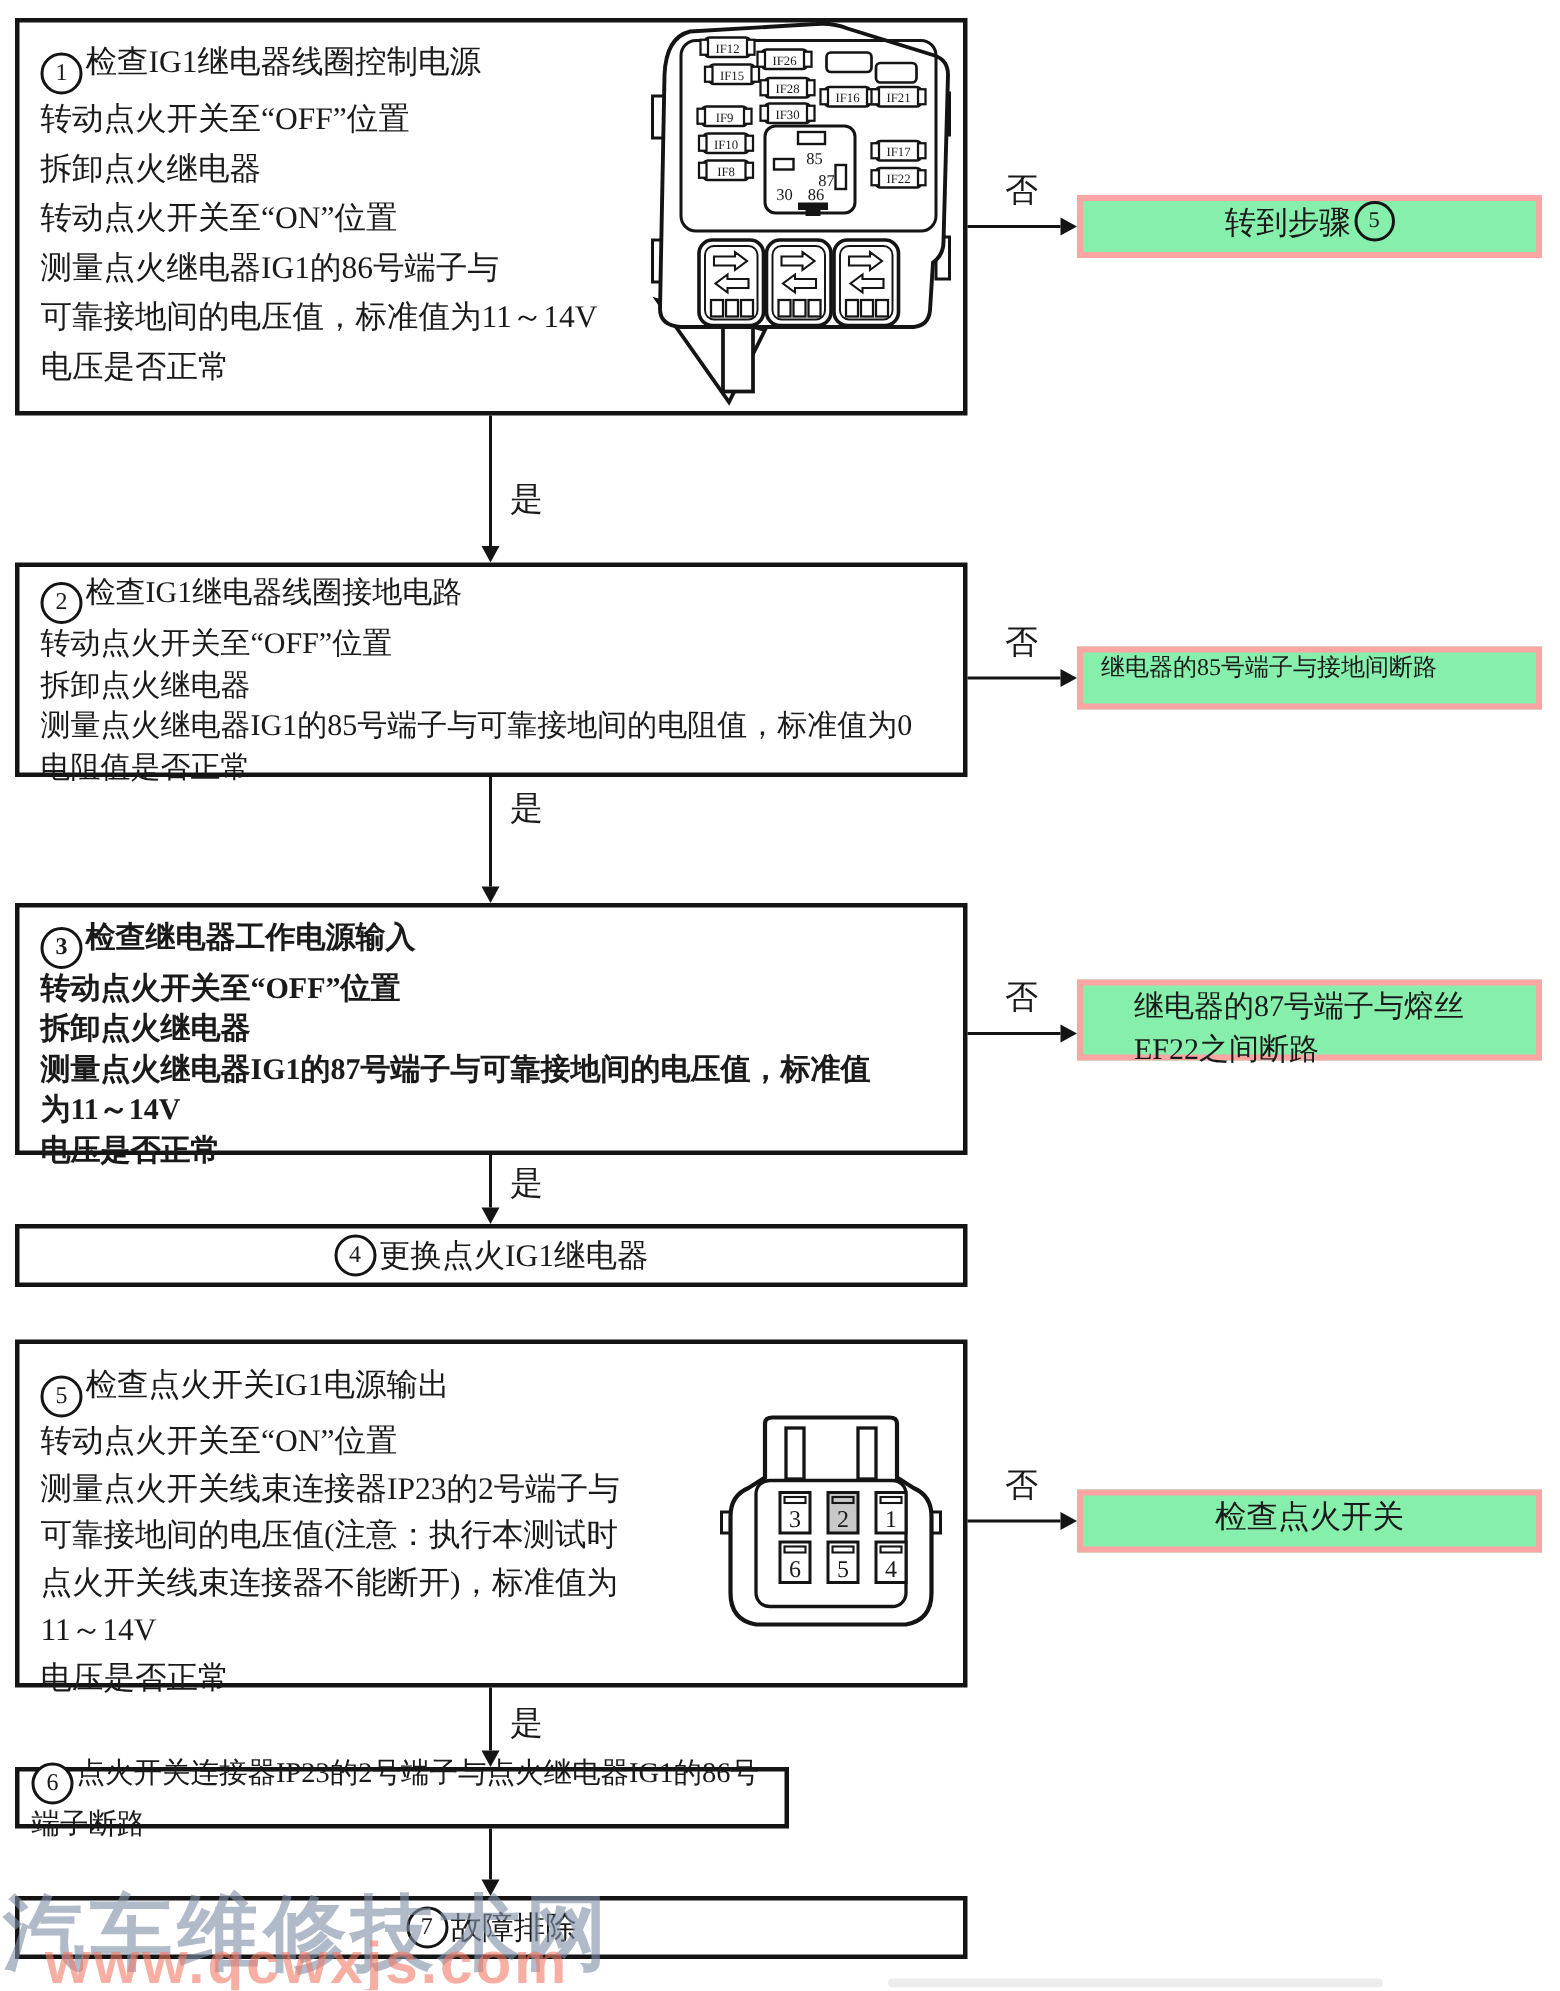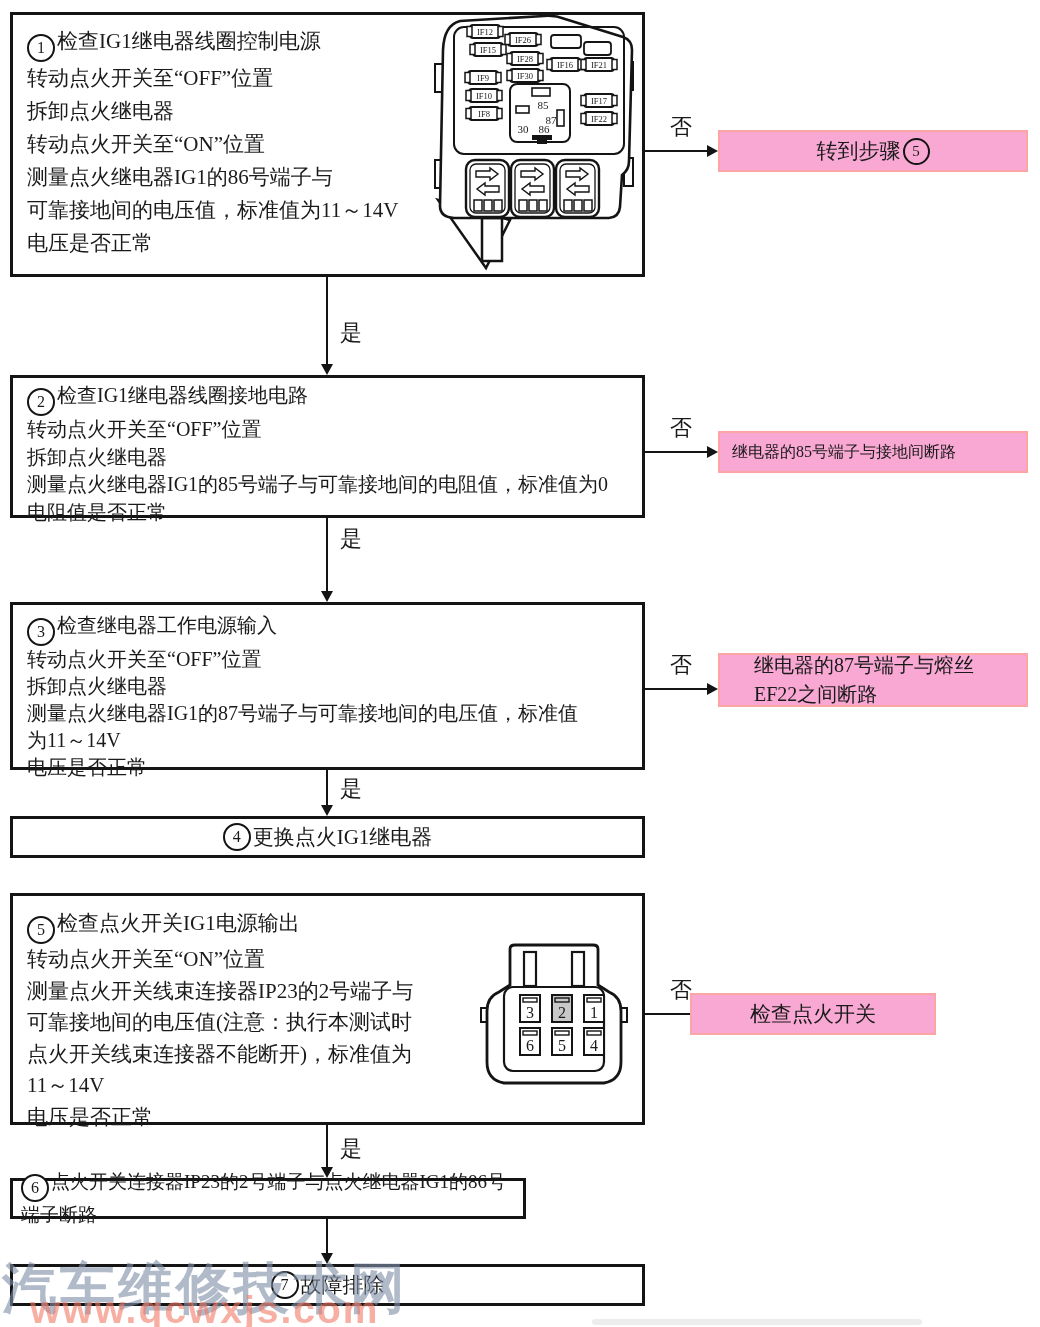--- a/index.html
+++ b/index.html
@@ -2,36 +2,36 @@
 <html><head>
 <meta charset="utf-8">
 <style>
   html,body{margin:0;padding:0;background:#ffffff;}
   body{font-family:"Liberation Serif","DejaVu Serif",serif;color:#1a1a1a;}
   .canvas{position:relative;width:1040px;height:1327px;background:#fff;overflow:hidden;}
 
   
   .sbox{position:absolute;box-sizing:border-box;border:3px solid #141414;background:#fff;padding:10px 12px 6px 14px;}
   .sbox .line{white-space:nowrap;}
-  .rbox{position:absolute;box-sizing:border-box;border:2px solid #fca5a5;background:#f9a8d4;display:flex;align-items:center;}
+  .rbox{position:absolute;box-sizing:border-box;border:4px solid #fca5a5;background:#86efac;display:flex;align-items:flex-start;}
   .rbox.centered{justify-content:center;}
   .center-text{display:flex;align-items:center;justify-content:center;height:100%;}
 
   #b1{left:10px;top:12px;width:635px;height:265px;font-size:21px;line-height:33px;}
   #b2{left:10px;top:375px;width:635px;height:143px;font-size:20px;line-height:27.5px;padding-top:4px;}
-  #b3{left:10px;top:602px;width:635px;height:168px;font-size:20px;line-height:27px;padding-top:7px;}
+  #b3{left:10px;top:602px;width:635px;height:168px;font-size:20px;line-height:27px;padding-top:7px;font-weight:bold;}
   #b4{left:10px;top:816px;width:635px;height:42px;font-size:21px;padding:0;}
   #b5{left:10px;top:893px;width:635px;height:232px;font-size:21px;line-height:31.5px;padding-top:12px;}
   #b6{left:10px;top:1178px;width:516px;height:41px;font-size:19px;padding:0 0 0 8px;display:flex;align-items:center;}
   #b7{left:10px;top:1264px;width:635px;height:42px;font-size:21px;padding:0;}
 
   #r1{left:718px;top:130px;width:310px;height:42px;font-size:21px;}
   #r2{left:718px;top:431px;width:310px;height:42px;font-size:16px;padding-left:12px;}
   #r3{left:718px;top:653px;width:310px;height:54px;font-size:20px;line-height:29px;padding-left:34px;}
-  #r5{left:690px;top:993px;width:246px;height:42px;font-size:21px;}
+  #r5{left:718px;top:993px;width:310px;height:42px;font-size:21px;}
 
   
   .circ{display:inline-block;width:24px;height:24px;border:2px solid #141414;border-radius:50%;
         text-align:center;line-height:24px;font-size:16px;vertical-align:-5px;margin-right:2px;background:#fff;}
   .circ-sm{display:inline-block;width:23px;height:23px;border:2px solid #141414;border-radius:50%;
         text-align:center;line-height:23px;font-size:15px;vertical-align:-5px;margin-left:2px;}
 
   
   .vline{position:absolute;width:2px;background:#141414;}
   .vline::after{content:'';position:absolute;left:-5px;bottom:-11px;

